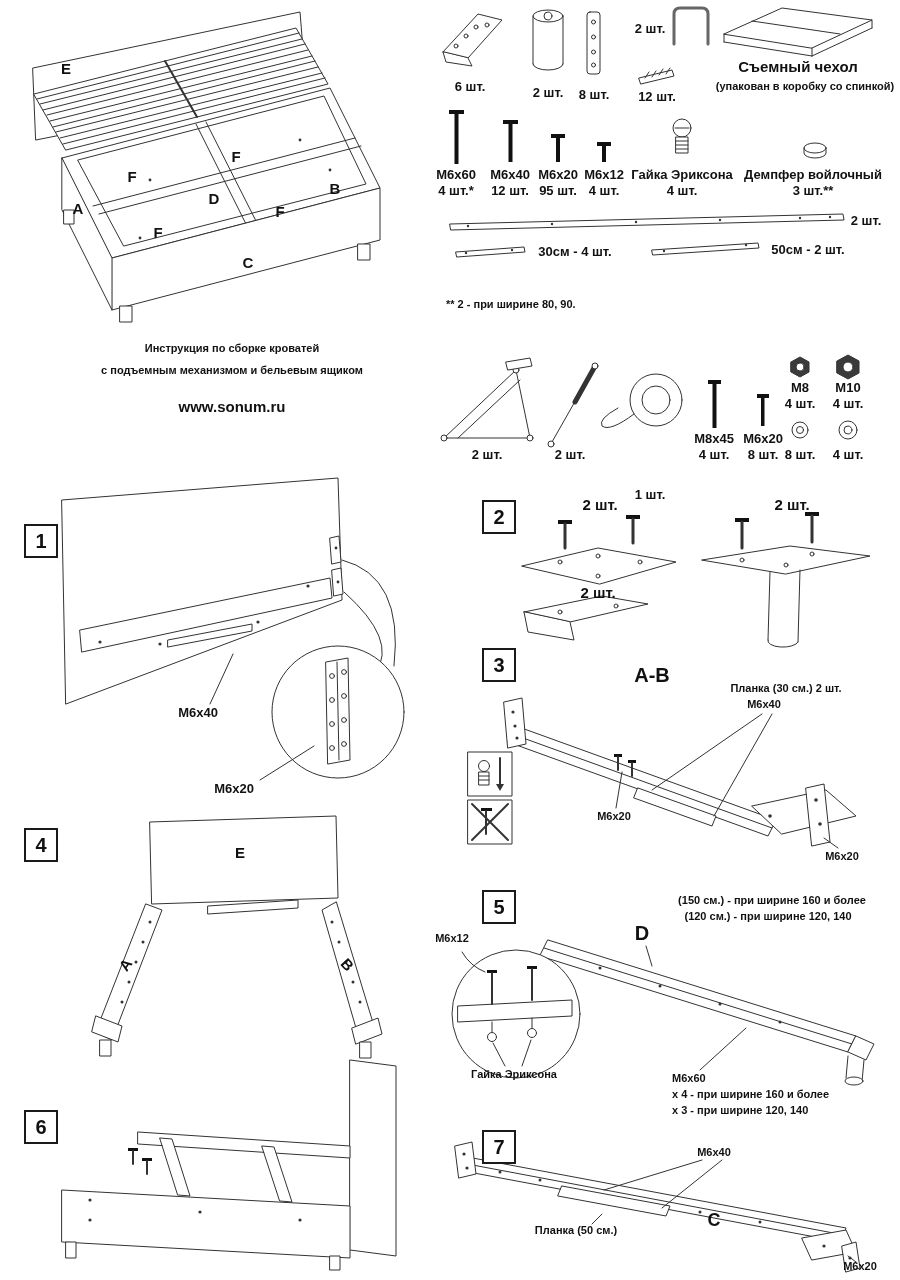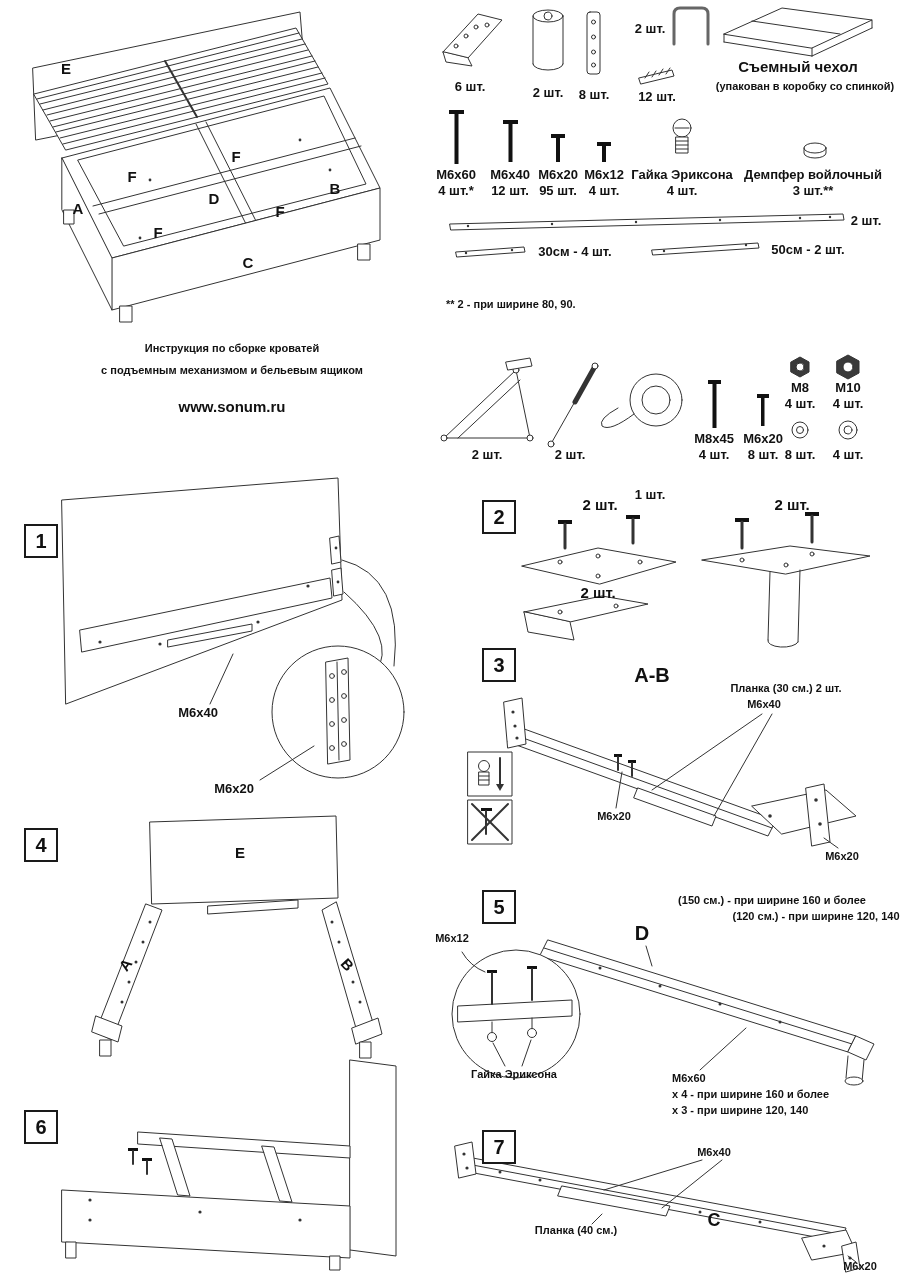--- a/index.html
+++ b/index.html
@@ -449,26 +449,26 @@
 <div class="lb f12 c" style="left:786px;top:682px;">Планка (30 см.)  2 шт.</div>
 <div class="lb f12 c" style="left:764px;top:698px;">М6х40</div>
 <div class="lb f12 c" style="left:614px;top:810px;">М6х20</div>
 <div class="lb f12 c" style="left:842px;top:850px;">М6х20</div>
 
 <div class="lb f15 c" style="left:240px;top:844px;">Е</div>
 <div class="lb f15" style="left:120px;top:956px;transform:rotate(-55deg);">А</div>
 <div class="lb f15" style="left:342px;top:956px;transform:rotate(48deg);">В</div>
 
 <div class="lb f12 c" style="left:772px;top:894px;">(150 см.) - при ширине 160 и более</div>
-<div class="lb f12 c" style="left:816px;top:910px;">(120 см.) - при ширине 120, 140</div>
+<div class="lb f12 c" style="left:768px;top:910px;">(120 см.) - при ширине 120, 140</div>
 <div class="lb f20 c" style="left:642px;top:922px;">D</div>
 <div class="lb f12 c" style="left:452px;top:932px;">М6х12</div>
 <div class="lb f12 c" style="left:514px;top:1068px;">Гайка Эриксона</div>
 <div class="lb f12" style="left:672px;top:1072px;">М6х60</div>
 <div class="lb f12" style="left:672px;top:1088px;">х 4 - при ширине 160 и более</div>
 <div class="lb f12" style="left:672px;top:1104px;text-align:center;">х 3 - при ширине 120, 140</div>
 
 <div class="lb f12 c" style="left:714px;top:1146px;">М6х40</div>
-<div class="lb f12 c" style="left:576px;top:1224px;">Планка (40 см.)</div>
+<div class="lb f12 c" style="left:576px;top:1224px;">Планка (50 см.)</div>
 <div class="lb f18 c" style="left:714px;top:1210px;">С</div>
 <div class="lb f12 c" style="left:860px;top:1260px;">М6х20</div>
 
 </div>
 
 </body></html>

